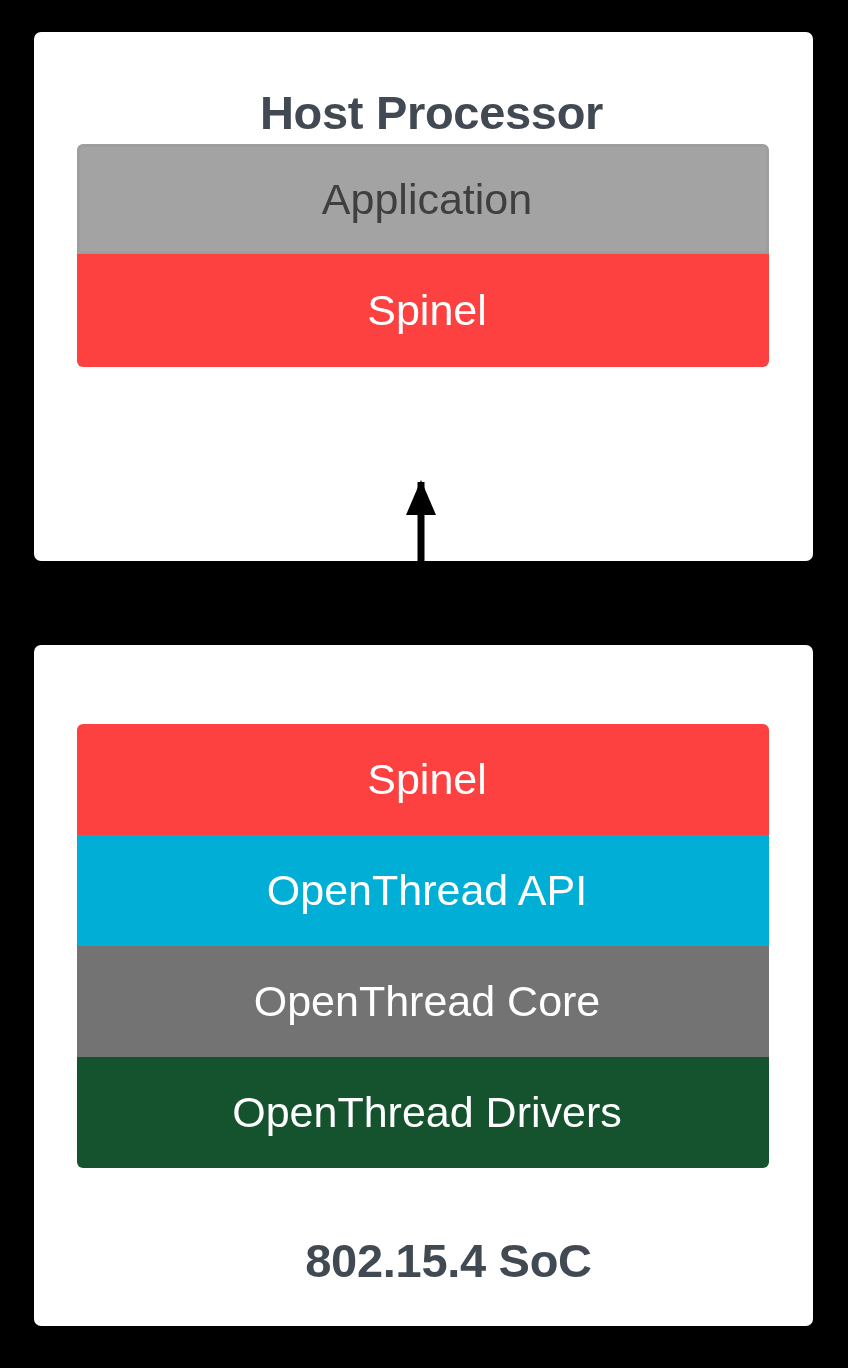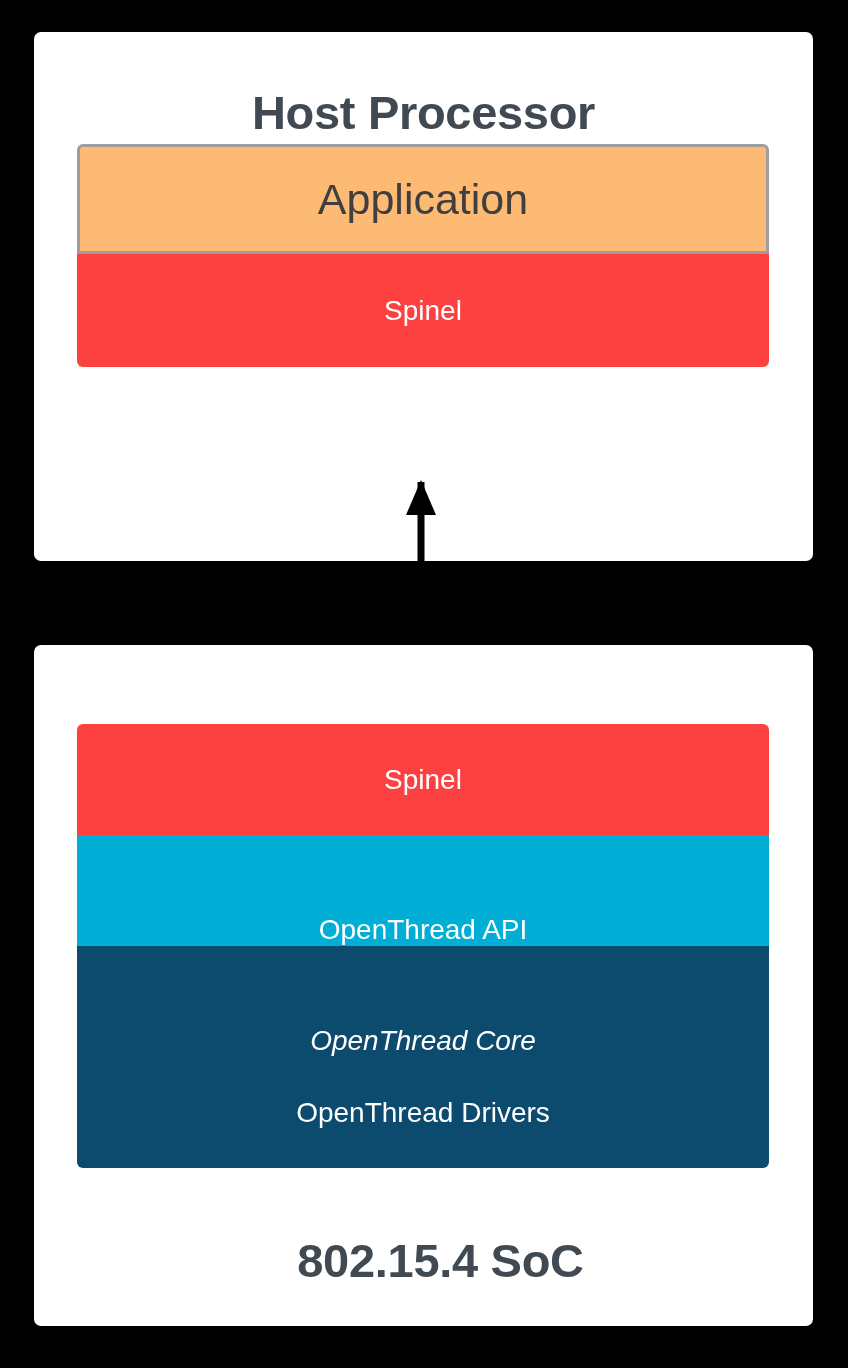--- a/index.html
+++ b/index.html
@@ -85,61 +85,61 @@
     box-sizing: border-box;
     display: flex;
     align-items: center;
     justify-content: center;
     text-align: center;
     white-space: nowrap;
   }
 
   
   .layer.neutral {
-    background: #fdba74;
+    background: #a3a3a3;
     border: 3px solid #9e9e9e;
     color: #3f3f3f;
     font-size: 43px;
     font-weight: normal;
   }
   .layer.neutral.first { border-radius: 6px 6px 0 0; }
   .layer.neutral.mid   { border-top: none; }
 
   
   .layer.filled {
     color: #ffffff;
-    font-size: 28px;
+    font-size: 43px;
     font-weight: normal;
     border: none;
   }
 
   .r-top    { border-radius: 6px 6px 0 0; }
   .r-bottom { border-radius: 0 0 6px 6px; }
-  .r-none   { border-radius: 0; align-items: flex-end; }
+  .r-none   { border-radius: 0; }
 
   .h-app      { height: 110px; }
   .h-ipv6     { height: 113px; }
   .h-spinel-h { height: 113px; }
 
   .h-spinel-s { height: 111px; }
   .h-api      { height: 111px; }
   .h-core     { height: 111px; }
   .h-drivers  { height: 111px; }
 
   
   .connector {
     position: absolute;
     left: 391px;
     top: 470px;
     width: 60px;
     height: 262px;
   }
   .connector svg { display: block; }
 
-  .label-text { pointer-events: none; }
+  .label-text { pointer-events: none; padding-left: 8px; }
 </style>
 </head>
 <body>
 
 <div class="canvas">
 
   <div class="panel panel-host">
 
     <div class="panel-title label-text">Host Processor</div>
 
@@ -173,25 +173,25 @@
     <div class="stack">
 
       <div class="layer filled r-top h-spinel-s" style="background:#fc4140;">
         <span class="label-text">Spinel</span>
       </div>
 
       <div class="layer filled r-none h-api" style="background:#00aed6;">
         <span class="label-text">OpenThread API</span>
       </div>
 
-      <div class="layer filled r-none h-core" style="background:#0c4a6e;font-style:italic;">
+      <div class="layer filled r-none h-core" style="background:#737373;">
         <span class="label-text">OpenThread Core</span>
       </div>
 
-      <div class="layer filled r-bottom h-drivers" style="background:#0c4a6e;justify-content:center;">
+      <div class="layer filled r-bottom h-drivers" style="background:#14532d;justify-content:center;">
         <span class="label-text">OpenThread Drivers</span>
       </div>
 
     </div>
 
     <div class="panel-caption label-text">802.15.4 SoC</div>
   </div>
 
 </div>
 

